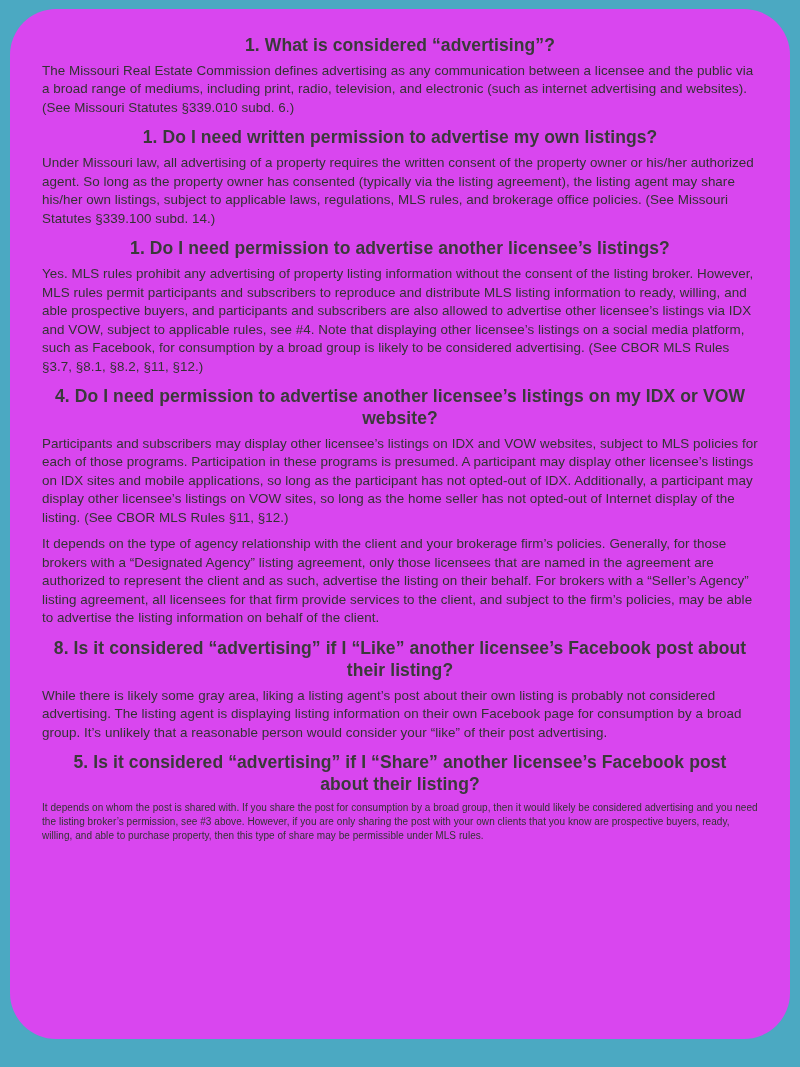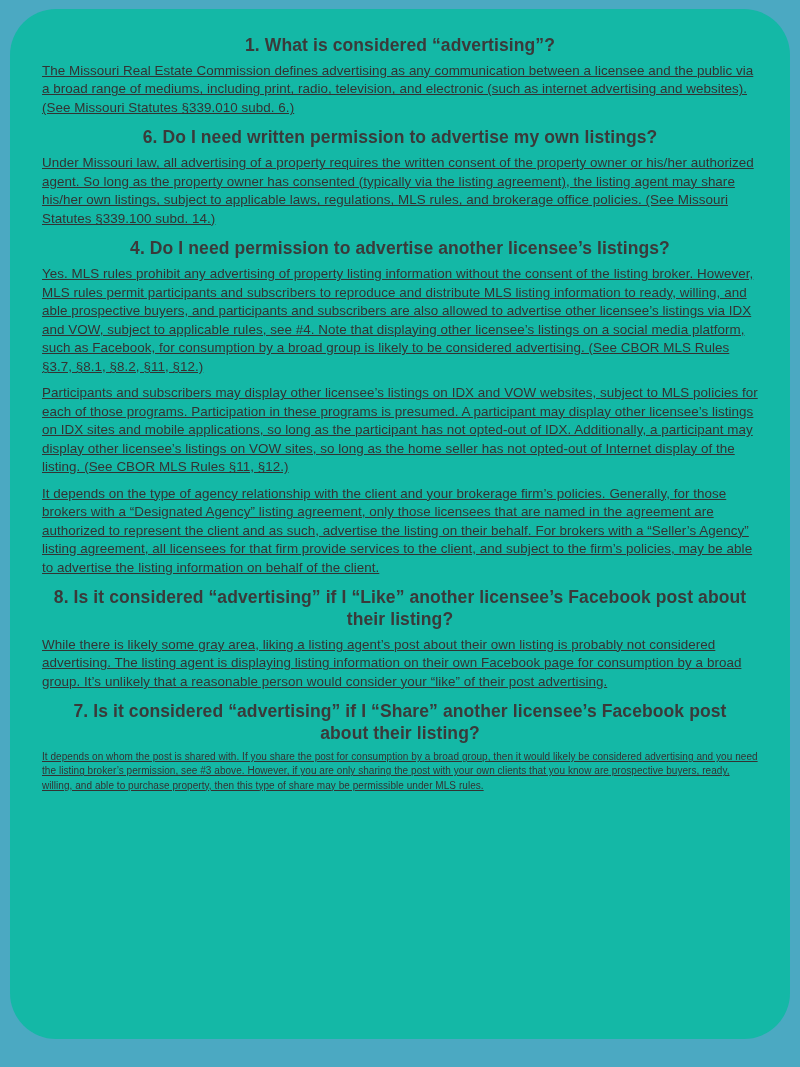--- a/index.html
+++ b/index.html
@@ -13,21 +13,21 @@
     font-family: "Liberation Sans", "DejaVu Sans", sans-serif;
     position: relative;
     overflow: hidden;
   }
   .card {
     position: absolute;
     left: 10px;
     top: 9px;
     right: 10px;
     bottom: 28px;
-    background: #14b8a6;
+    background: #d946ef;
     border-radius: 46px;
     box-sizing: border-box;
     padding: 16px 32px 20px 32px;
     overflow: hidden;
   }
   .faq-section {
     margin-bottom: 8px;
   }
   .question {
     font-size: 17.5px;
@@ -40,58 +40,58 @@
     letter-spacing: 0.1px;
   }
   .answer {
     font-size: 13.4px;
     color: #333333;
     line-height: 1.38;
     margin: 0 auto;
     max-width: 742px;
     text-align: left;
     letter-spacing: 0.05px;
-    text-decoration: underline;
   }
   .faq-section:last-child .answer {
     font-size: 10px;
     line-height: 1.42;
   }
 </style>
 </head>
 <body>
 
 <div class="card">
 
   <div class="faq-section">
     <div class="question">1. What is considered “advertising”?</div>
     <div class="answer">The Missouri Real Estate Commission defines advertising as any communication between a licensee and the public via a broad range of mediums, including print, radio, television, and electronic (such as internet advertising and websites). (See Missouri Statutes §339.010 subd. 6.)</div>
   </div>
 
   <div class="faq-section">
-    <div class="question">6. Do I need written permission to advertise my own listings?</div>
+    <div class="question">1. Do I need written permission to advertise my own listings?</div>
     <div class="answer">Under Missouri law, all advertising of a property requires the written consent of the property owner or his/her authorized agent. So long as the property owner has consented (typically via the listing agreement), the listing agent may share his/her own listings, subject to applicable laws, regulations, MLS rules, and brokerage office policies. (See Missouri Statutes §339.100 subd. 14.)</div>
   </div>
 
   <div class="faq-section">
-    <div class="question">4. Do I need permission to advertise another licensee’s listings?</div>
+    <div class="question">1. Do I need permission to advertise another licensee’s listings?</div>
     <div class="answer">Yes. MLS rules prohibit any advertising of property listing information without the consent of the listing broker. However, MLS rules permit participants and subscribers to reproduce and distribute MLS listing information to ready, willing, and able prospective buyers, and participants and subscribers are also allowed to advertise other licensee’s listings via IDX and VOW, subject to applicable rules, see #4. Note that displaying other licensee’s listings on a social media platform, such as Facebook, for consumption by a broad group is likely to be considered advertising. (See CBOR MLS Rules §3.7, §8.1, §8.2, §11, §12.)</div>
   </div>
 
   <div class="faq-section">
+    <div class="question">4. Do I need permission to advertise another licensee’s listings on my IDX or VOW website?</div>
     <div class="answer">Participants and subscribers may display other licensee’s listings on IDX and VOW websites, subject to MLS policies for each of those programs. Participation in these programs is presumed. A participant may display other licensee’s listings on IDX sites and mobile applications, so long as the participant has not opted-out of IDX. Additionally, a participant may display other licensee’s listings on VOW sites, so long as the home seller has not opted-out of Internet display of the listing. (See CBOR MLS Rules §11, §12.)</div>
   </div>
 
   <div class="faq-section">
     <div class="answer">It depends on the type of agency relationship with the client and your brokerage firm’s policies. Generally, for those brokers with a “Designated Agency” listing agreement, only those licensees that are named in the agreement are authorized to represent the client and as such, advertise the listing on their behalf. For brokers with a “Seller’s Agency” listing agreement, all licensees for that firm provide services to the client, and subject to the firm’s policies, may be able to advertise the listing information on behalf of the client.</div>
   </div>
 
   <div class="faq-section">
     <div class="question">8. Is it considered “advertising” if I “Like” another licensee’s Facebook post about their listing?</div>
     <div class="answer">While there is likely some gray area, liking a listing agent’s post about their own listing is probably not considered advertising. The listing agent is displaying listing information on their own Facebook page for consumption by a broad group. It’s unlikely that a reasonable person would consider your “like” of their post advertising.</div>
   </div>
 
   <div class="faq-section">
-    <div class="question">7. Is it considered “advertising” if I “Share” another licensee’s Facebook post about their listing?</div>
+    <div class="question">5. Is it considered “advertising” if I “Share” another licensee’s Facebook post about their listing?</div>
     <div class="answer">It depends on whom the post is shared with. If you share the post for consumption by a broad group, then it would likely be considered advertising and you need the listing broker’s permission, see #3 above. However, if you are only sharing the post with your own clients that you know are prospective buyers, ready, willing, and able to purchase property, then this type of share may be permissible under MLS rules.</div>
   </div>
 
 </div>
 
 </body></html>

